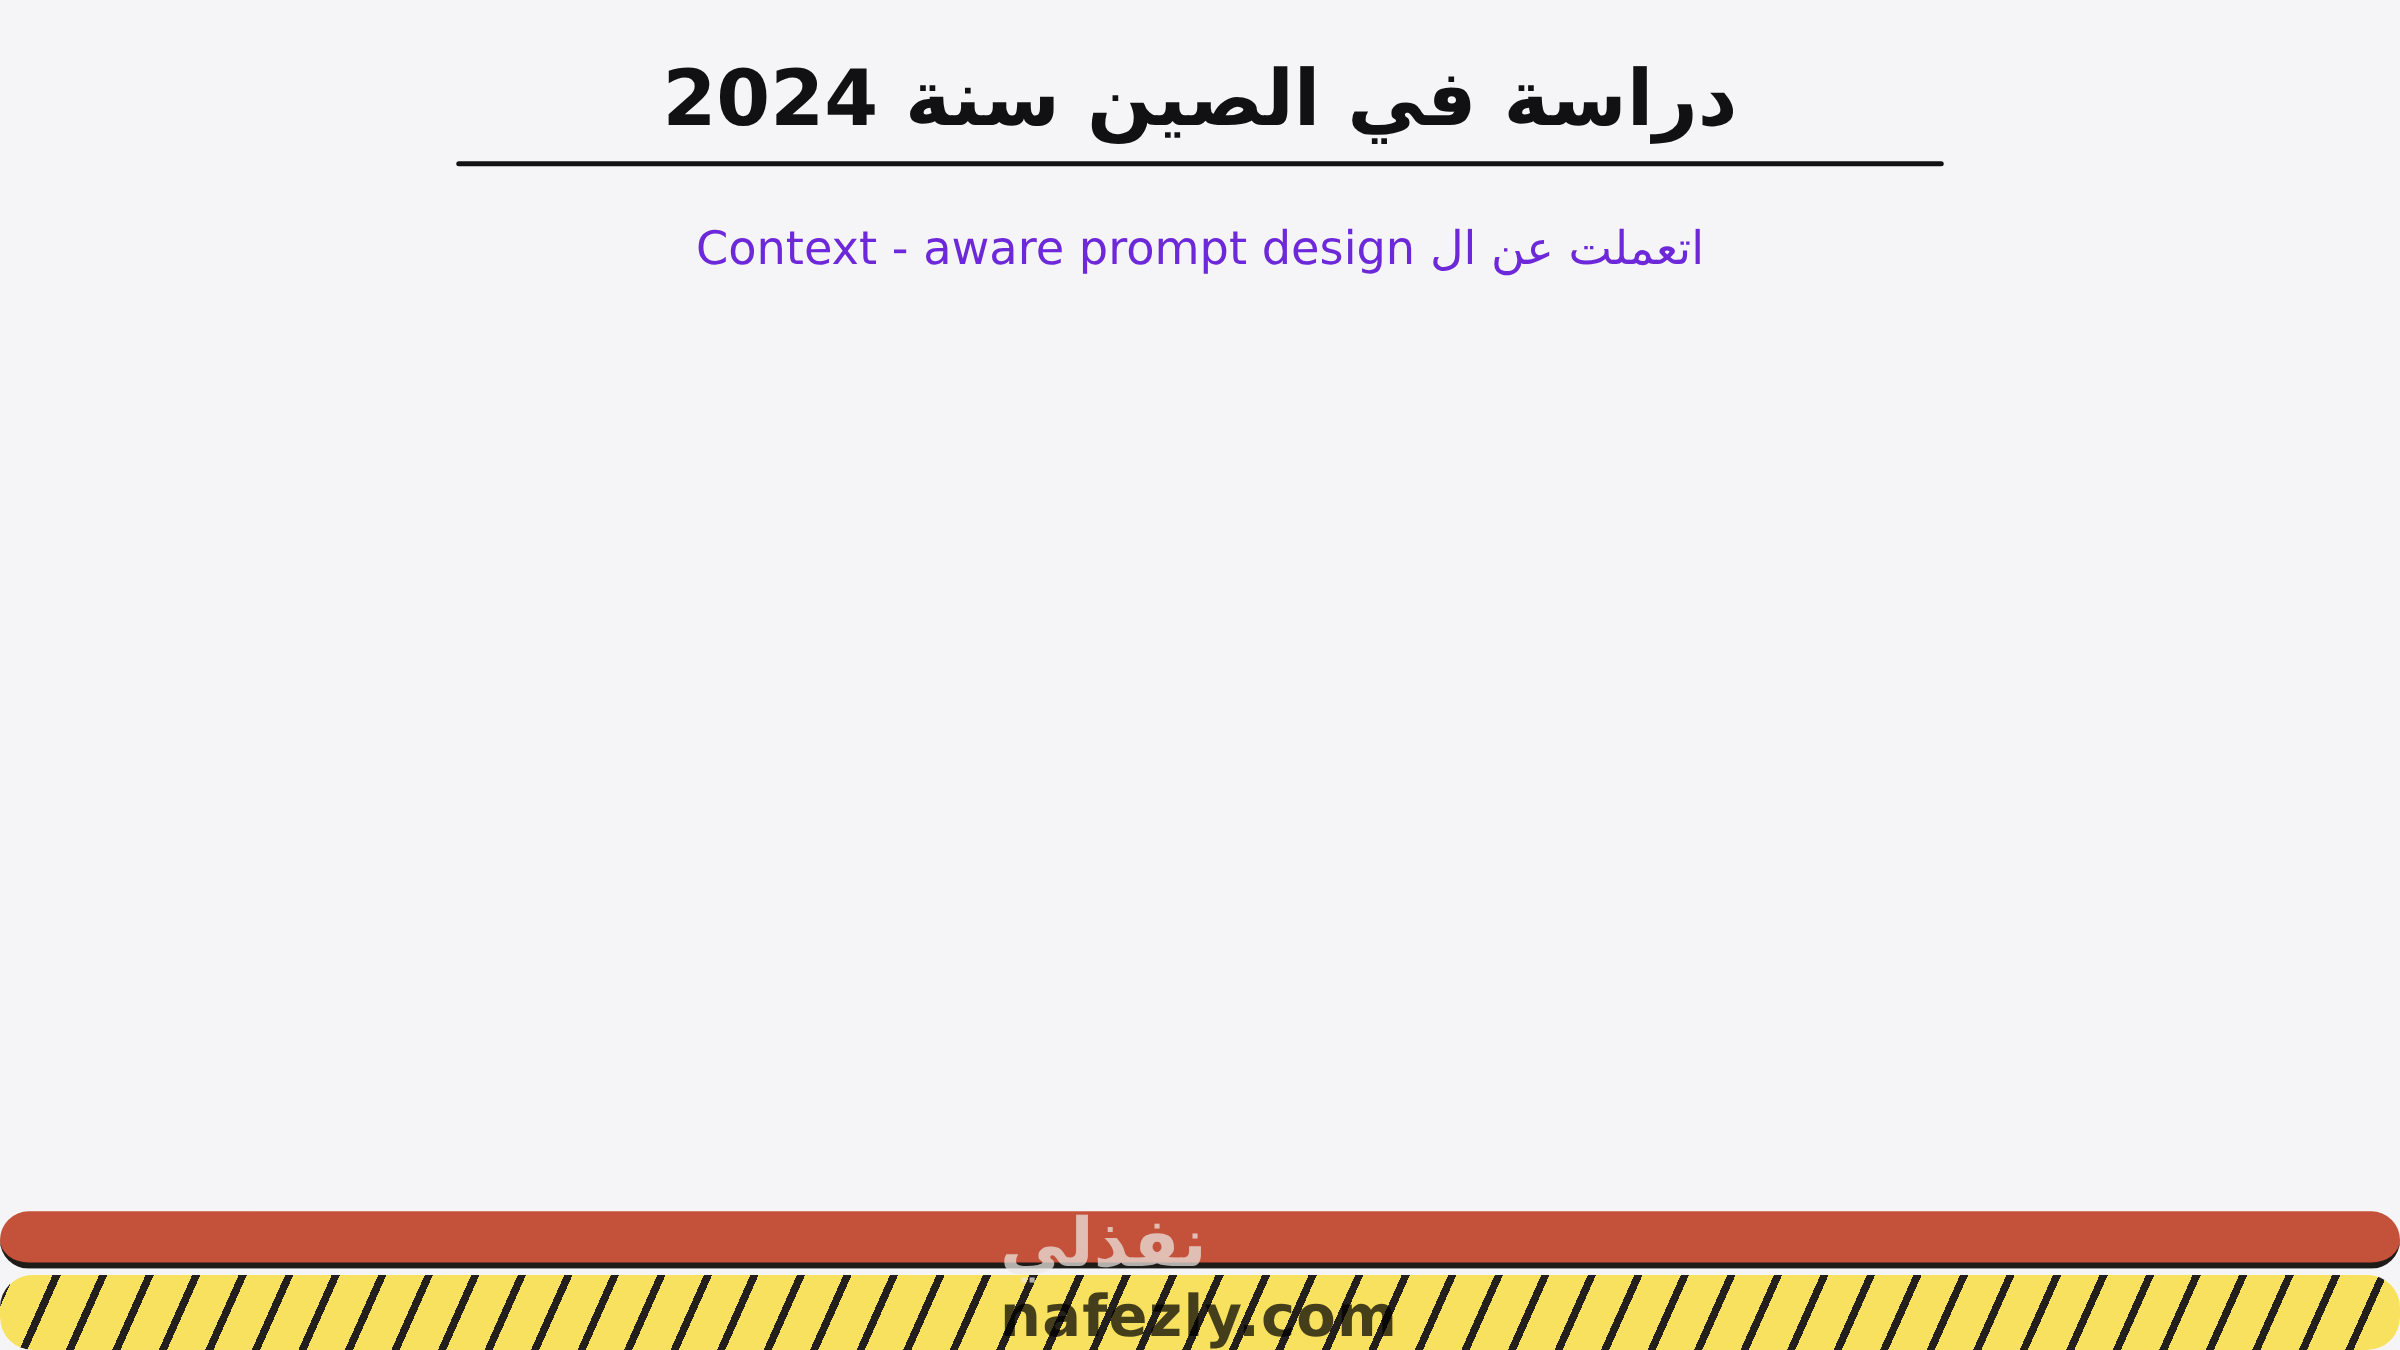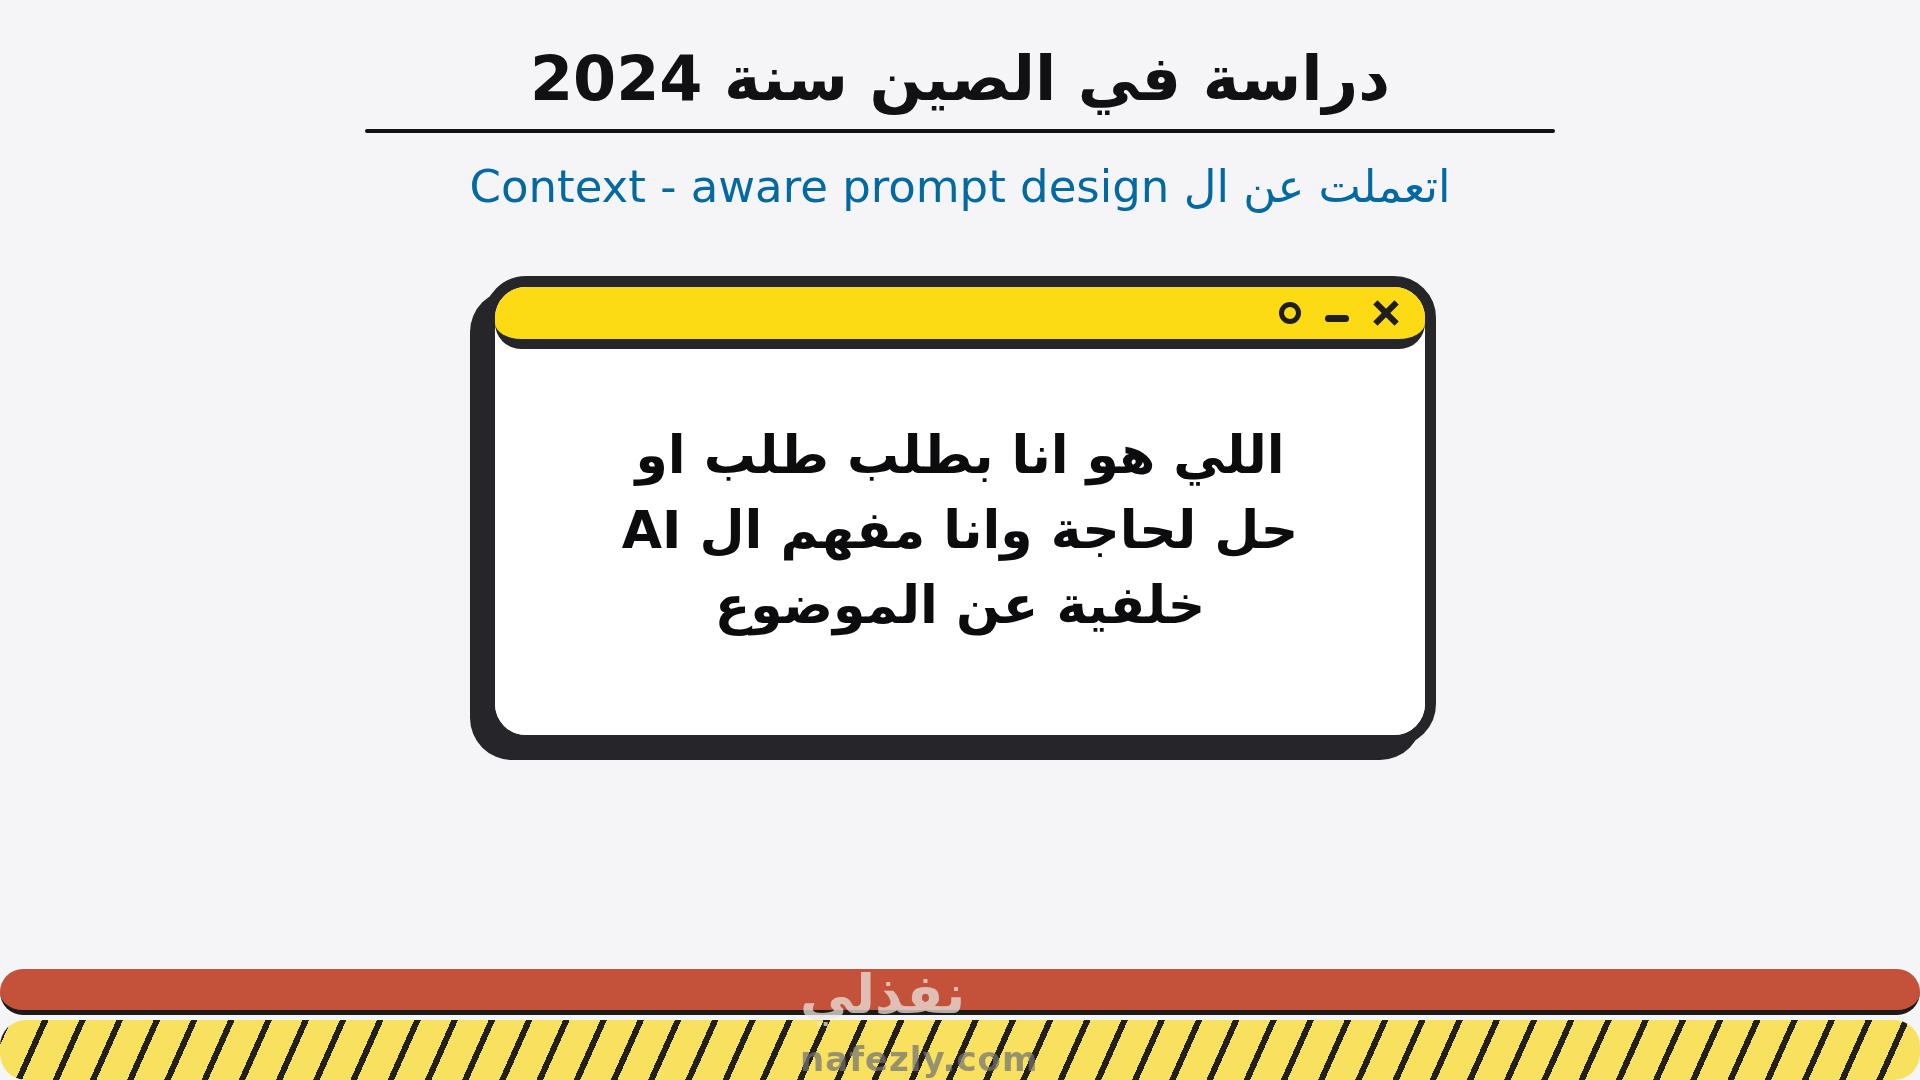--- a/index.html
+++ b/index.html
@@ -44,24 +44,24 @@
   }
 
   .title-rule {
     width:1190px;
     height:4px;
     background:#121215;
     margin:14px auto 0 auto;
   }
 
   .slide-subtitle {
-    margin-top:27px;
-    font-size:45px;
+    margin-top:44px;
+    font-size:37px;
     font-weight:400;
-    color:#0369a1;
+    color:#6d28d9;
     direction:rtl;
     white-space:nowrap;
     line-height:1.2;
   }
 
   
   .window-wrap {
     position:relative;
     margin-top:62px;
     width:952px;
@@ -220,67 +220,40 @@
   }
   .wm-ar {
     font-size:54px;
     font-weight:700;
     color:#EDE8E4;
     line-height:1;
     direction:rtl;
     letter-spacing:2px;
   }
   .wm-en {
-    margin-top:20px;
-    font-size:34px;
+    margin-top:8px;
+    font-size:46px;
     font-weight:700;
-    color:#737373;
+    color:#000000;
     line-height:1;
     direction:ltr;
     letter-spacing:1px;
   }
 </style>
 </head>
 <body>
 
 <div class="slide">
 
   <div class="header-block">
     <div class="slide-title">دراسة في الصين سنة 2024</div>
     <div class="title-rule"></div>
     <div class="slide-subtitle">اتعملت عن ال Context - aware prompt design</div>
   </div>
 
-  <div class="window-wrap">
-    <div class="window-shadow"></div>
-
-    <div class="window">
-
-      <div class="window-titlebar">
-        <div class="win-controls">
-          <div class="win-btn">
-            <span class="ic-maximize"></span>
-          </div>
-          <div class="win-btn">
-            <span class="ic-minimize"></span>
-          </div>
-          <div class="win-btn">
-            <span class="ic-close"></span>
-          </div>
-        </div>
-      </div>
-
-      <div class="window-body">
-        <div class="body-line">اللي هو انا بطلب طلب او</div>
-        <div class="body-line">حل لحاجة وانا مفهم ال AI</div>
-        <div class="body-line">خلفية عن الموضوع</div>
-      </div>
-
-    </div>
-  </div>
 
   <div class="footer">
     <div class="band-red"></div>
     <div class="band-stripes"></div>
   </div>
 
   <div class="watermark">
     <div class="wm-ar">نفذلي</div>
     <div class="wm-en">nafezly.com</div>
   </div>

